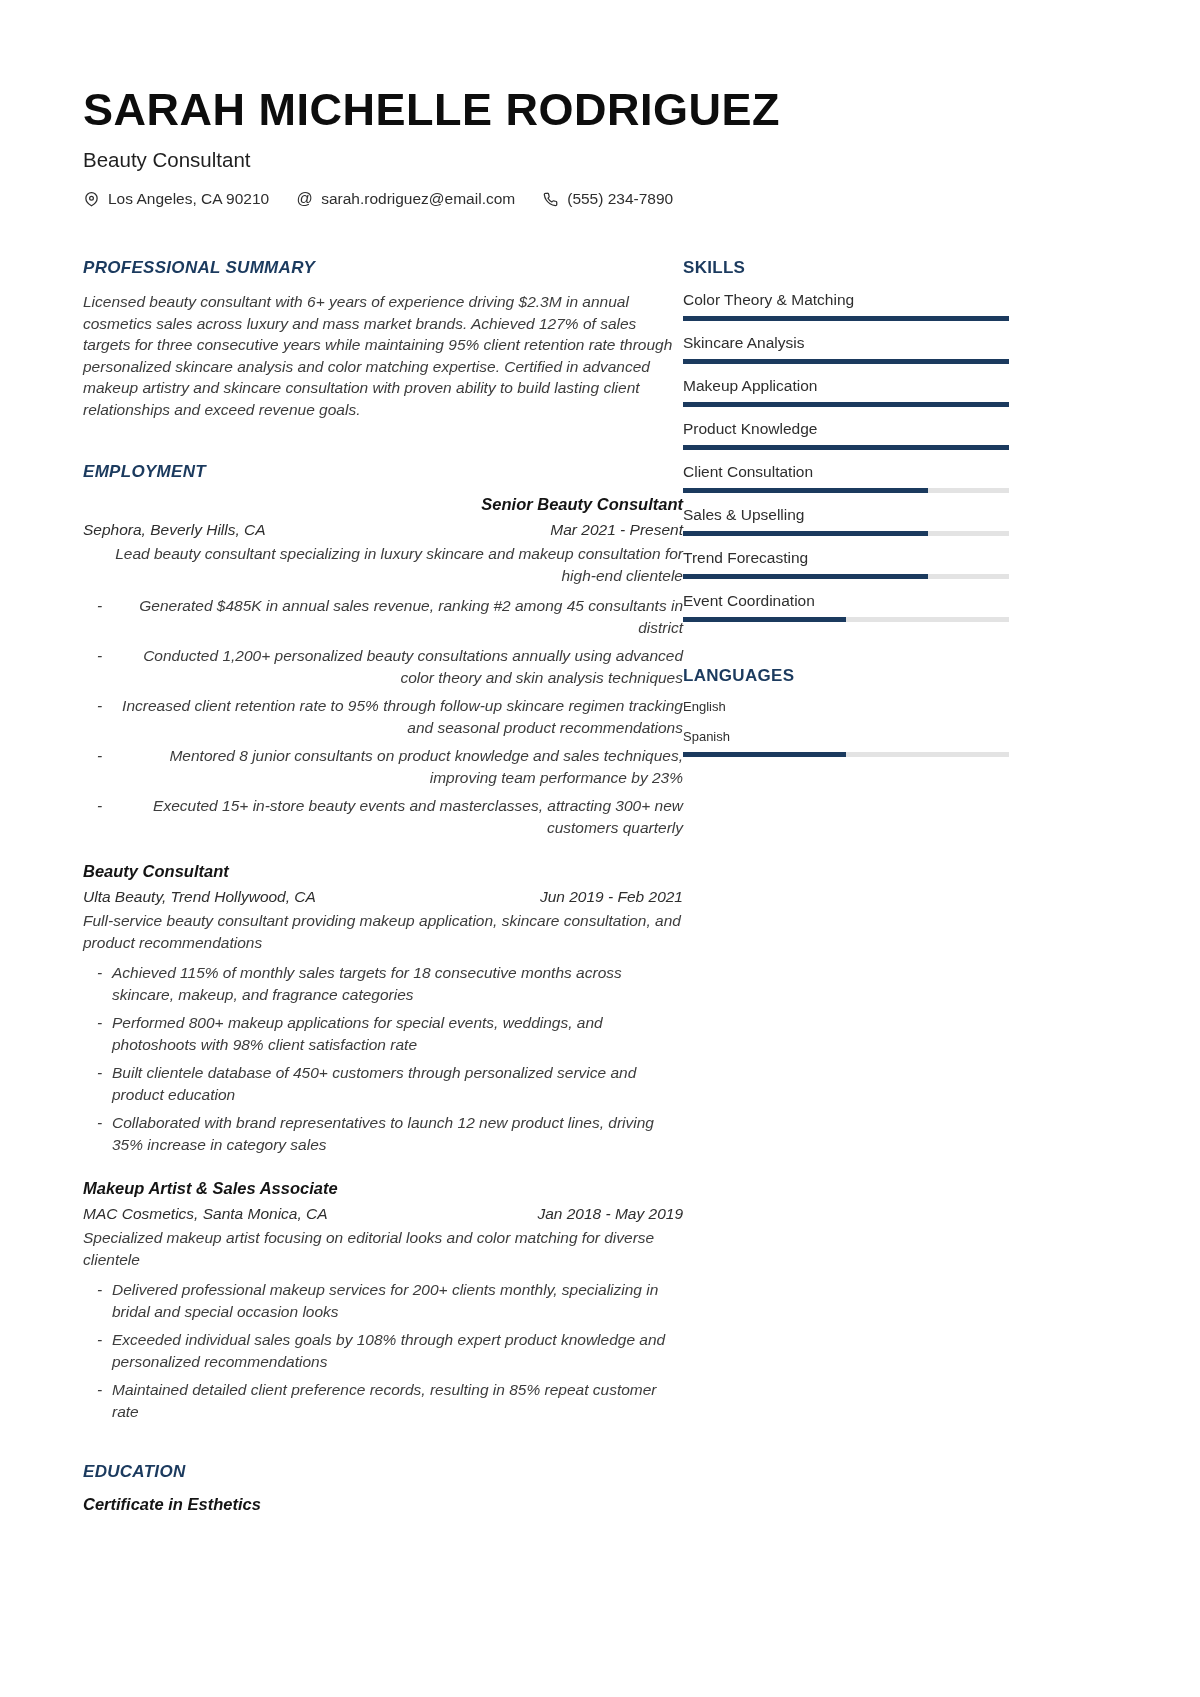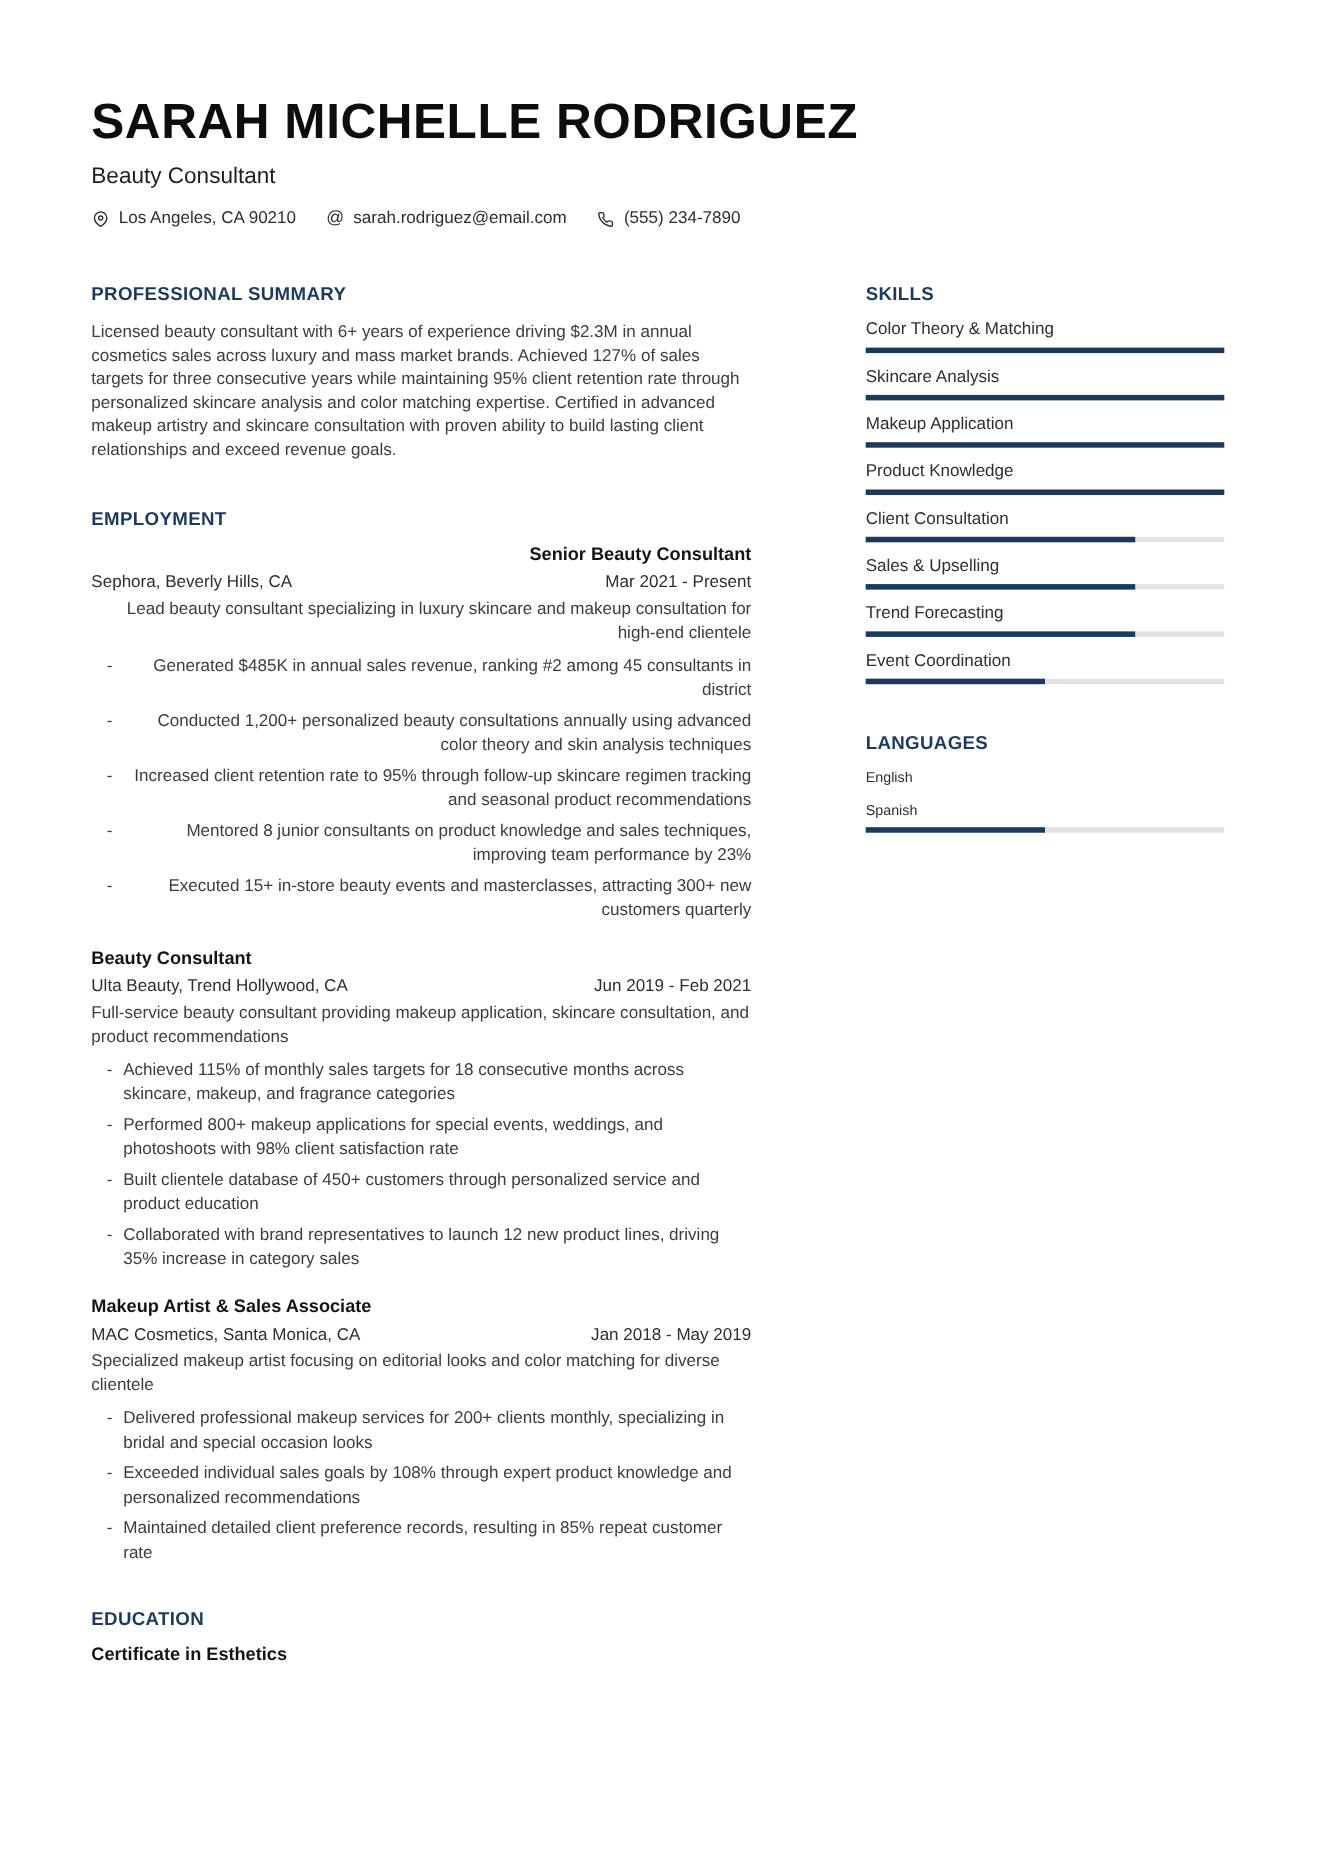--- a/index.html
+++ b/index.html
@@ -22,22 +22,22 @@
   }
   .subtitle { font-size:20.5px; color:#1f1f1f; margin:0 0 18px 0; }
   .contact-row { display:flex; align-items:center; gap:27px; font-size:15.5px; color:#2e2e2e; }
   .contact-item { display:flex; align-items:center; gap:8px; }
   .cicon { display:inline-flex; width:17px; height:17px; align-items:center; justify-content:center; color:#2e2e2e; }
   .cicon svg { display:block; }
   .at-glyph { font-size:16px; font-weight:400; line-height:1; }
 
   
   .columns { display:flex; margin-top:50px; }
-  .col-main { width:600px; flex:0 0 600px; }
-  .col-side { width:326px; flex:0 0 326px; margin-left:104px; }
+  .col-main { width:600px; flex:0 0 600px;font-style:italic; }
+  .col-side { width:326px; flex:0 0 326px; }
 
   h2.sec {
     margin:0 0 13px 0;
     font-size:17px; font-weight:700;
     letter-spacing:.3px;
     color:#1b3a5e;
   }
   .summary-text { margin:0; font-size:15.5px; line-height:21.5px; color:#3c3c3c; }
 
   .employment { margin-top:42px; }

